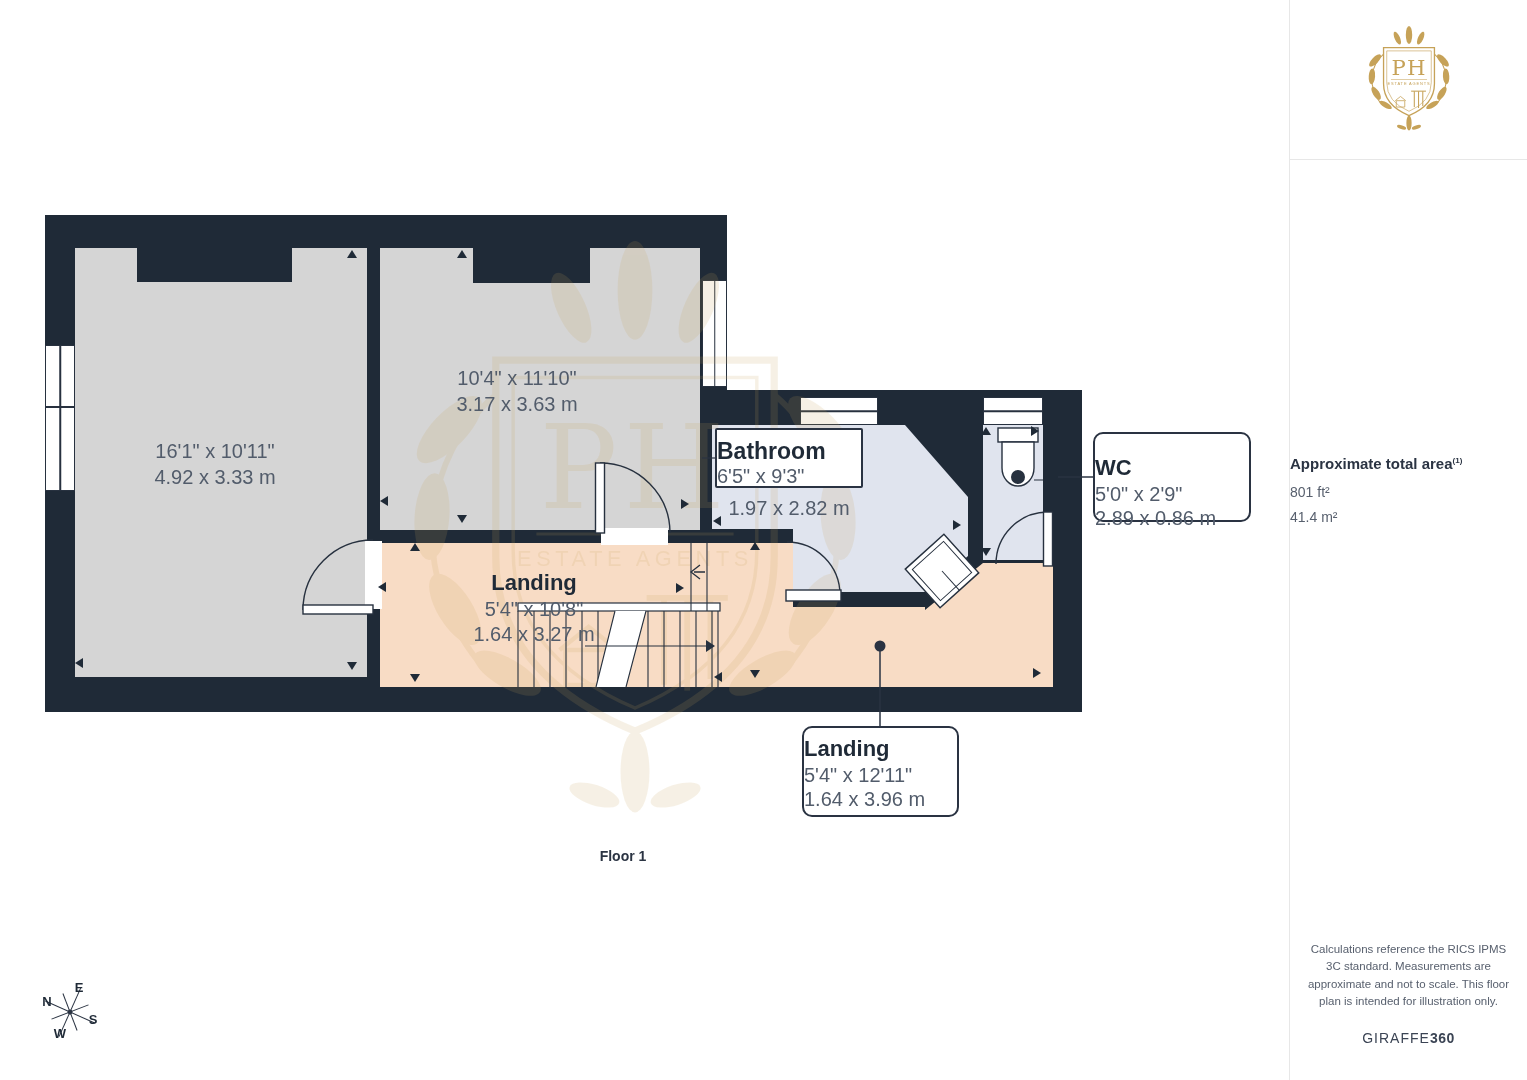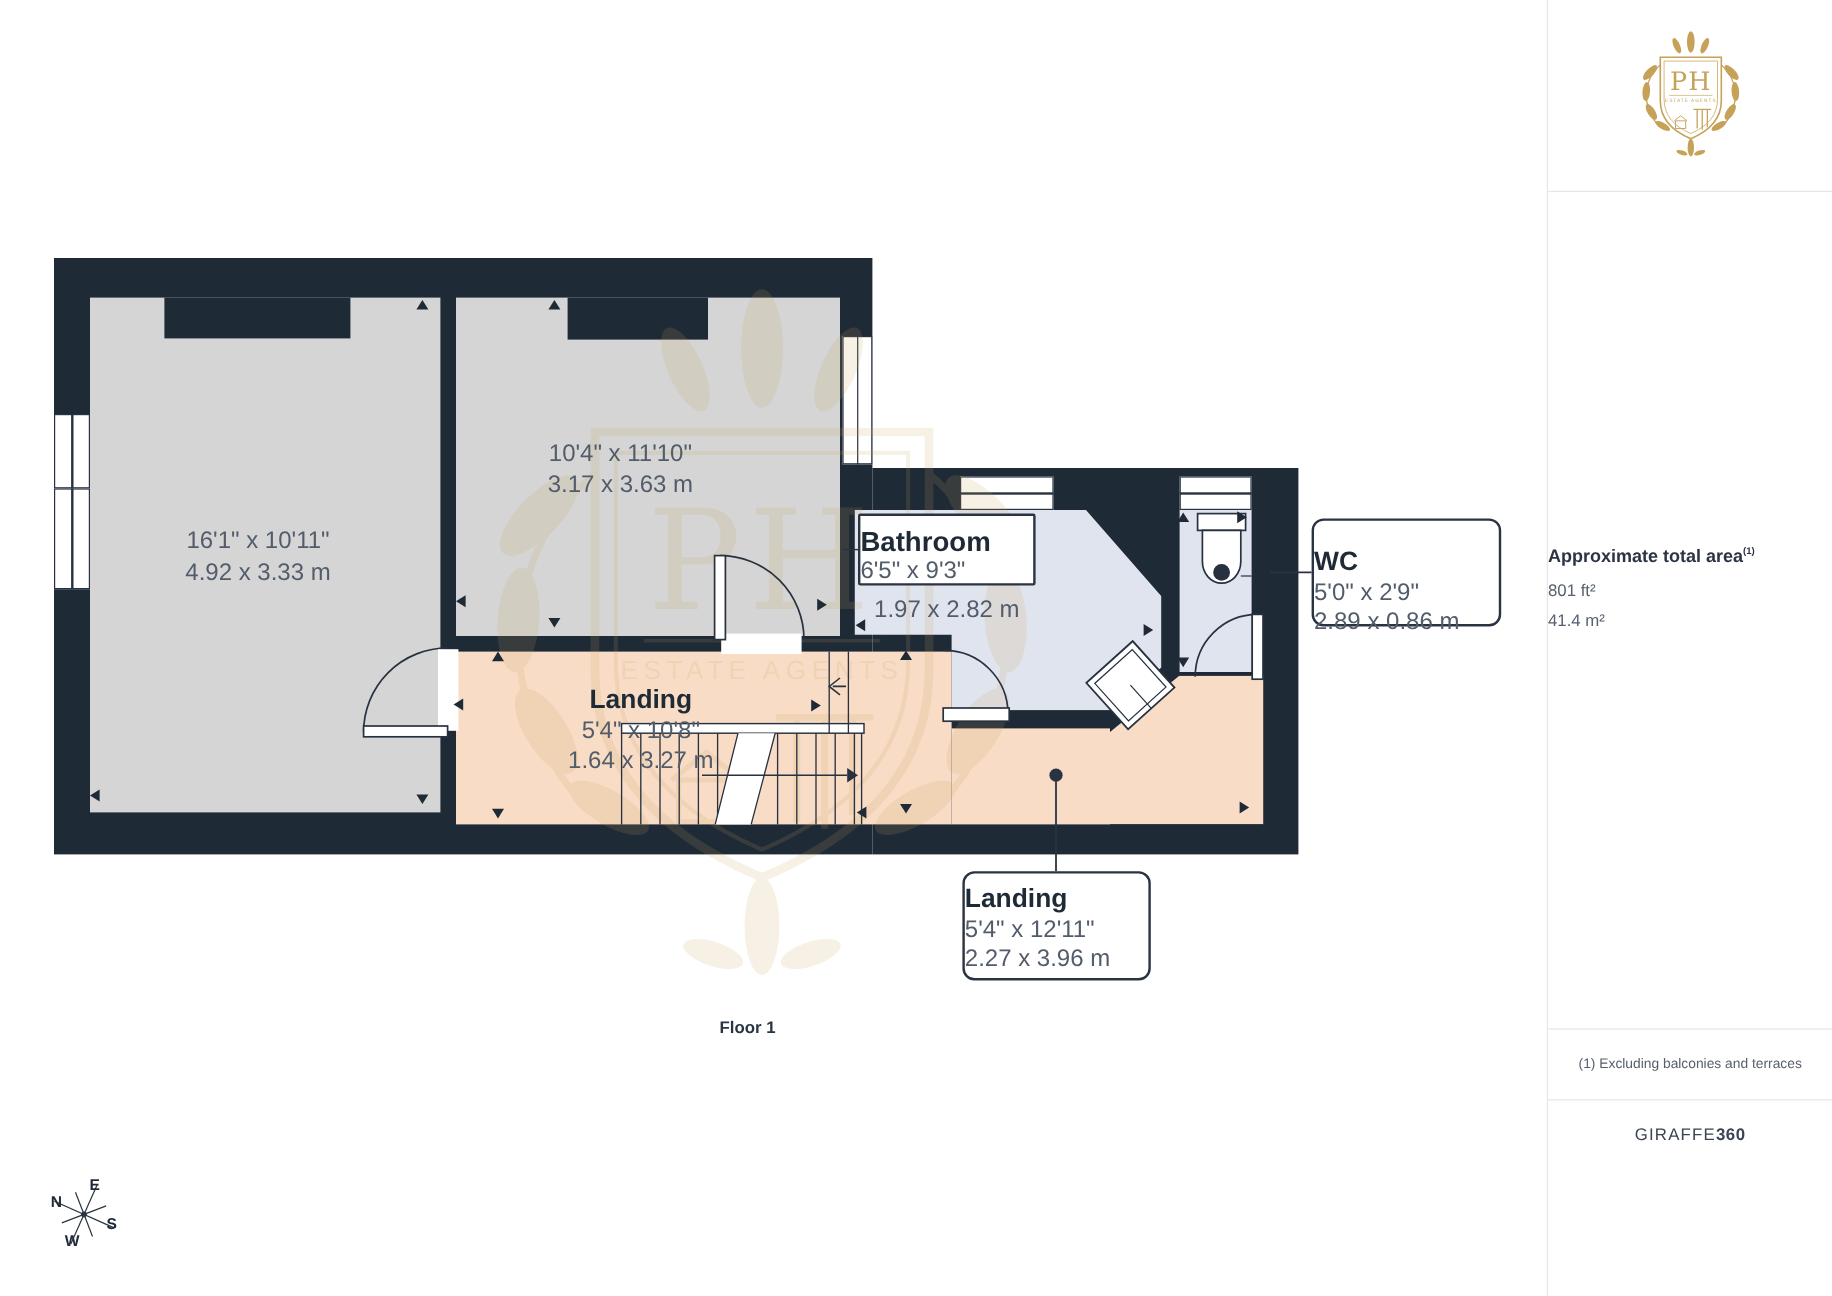--- a/index.html
+++ b/index.html
@@ -218,21 +218,21 @@
 
   <div class="callout" style="left:1093px;top:432px;width:158px;height:90px;border-radius:10px;padding-top:20px;">
     <div class="room-name">WC</div>
     <div class="dims">5'0" x 2'9"</div>
     <div class="dims">2.89 x 0.86 m</div>
   </div>
 
   <div class="callout" style="left:802px;top:726px;width:157px;height:91px;border-radius:10px;padding-top:7px;">
     <div class="room-name">Landing</div>
     <div class="dims">5'4" x 12'11"</div>
-    <div class="dims">2.27 x 3.96 m</div>
+    <div class="dims">1.64 x 3.96 m</div>
   </div>
 
   <div class="floor-label" style="left:548px;top:848px;width:150px;">Floor 1</div>
 
   <div class="compass-letter" style="left:39px;top:994px;">N</div>
   <div class="compass-letter" style="left:71px;top:980px;">E</div>
   <div class="compass-letter" style="left:85px;top:1012px;">S</div>
   <div class="compass-letter" style="left:52px;top:1026px;">W</div>
 </div>
 
@@ -245,22 +245,20 @@
   </div>
 
   <div class="sb-sec sb-area">
     <div class="t">
       <span>Approximate total area</span><sup>(1)</sup>
     </div>
     <div class="v">801 ft²</div>
     <div class="v">41.4 m²</div>
   </div>
 
-  <div class="sb-sec sb-foot">
-    <span>(1) Excluding balconies and terraces</span>
-  </div>
 
   <div class="sb-sec sb-legal">
+    <div class="para">Calculations reference the RICS IPMS 3C standard. Measurements are approximate and not to scale. This floor plan is intended for illustration only.</div>
     <div class="sb-brand">
       <span>GIRAFFE</span><b>360</b>
     </div>
   </div>
 </div>
 
 </body></html>

